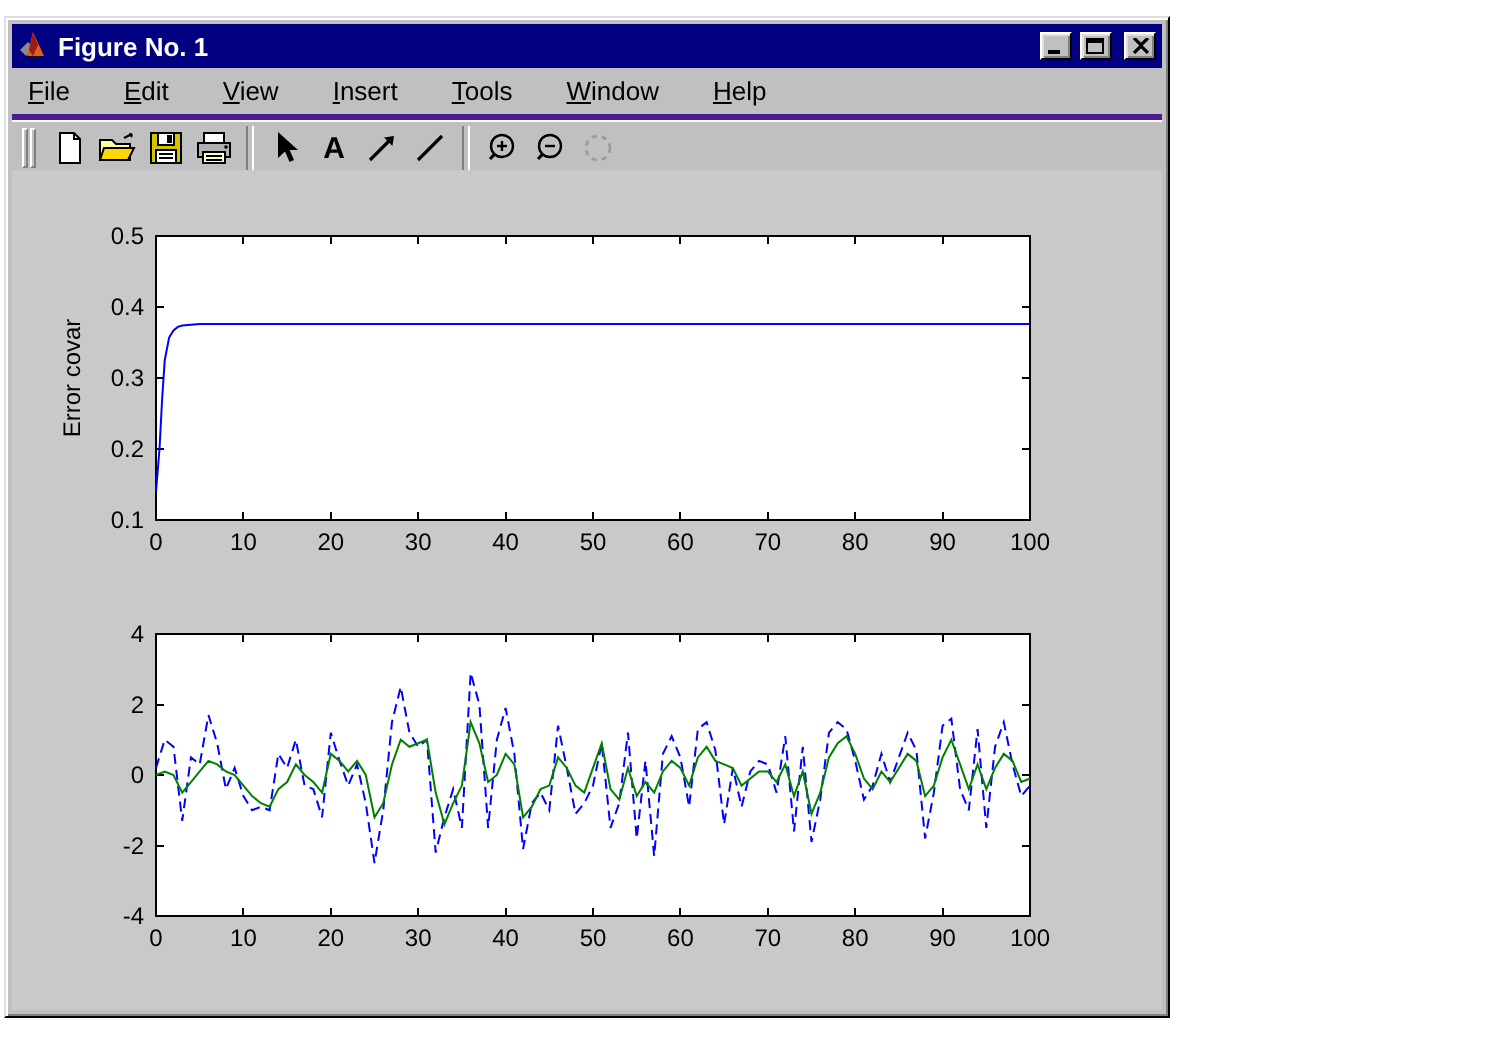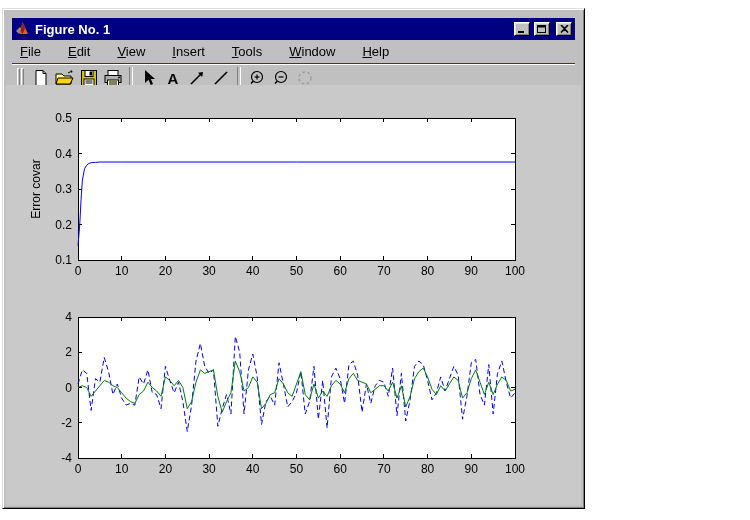--- a/index.html
+++ b/index.html
@@ -4,33 +4,33 @@
 <style>
   html,body{margin:0;padding:0;}
   body{width:750px;height:520px;background:#ffffff;position:relative;
        font-family:"Liberation Sans",sans-serif;overflow:hidden;}
 
   
   .window{position:absolute;left:2px;top:8px;width:583px;height:501px;
           box-sizing:border-box;background:#c0c0c0;
           border:1px solid;border-color:#dfdfdf #000 #000 #dfdfdf;
           box-shadow:inset 1px 1px 0 #fff, inset -1px -1px 0 #808080;
-          padding:9px;}
+          padding:3px;}
   .titlebar{height:22px;background:#000080;display:flex;align-items:center;
             padding:0 3px;gap:4px;}
   .titlebar .title{flex:1;color:#fff;font-weight:bold;font-size:13px;
                    white-space:nowrap;overflow:hidden;}
   .tb-btn{width:16px;height:14px;background:#c0c0c0;flex:0 0 auto;
           border:1px solid;border-color:#fff #000 #000 #fff;
           box-shadow:inset 1px 1px 0 #dfdfdf, inset -1px -1px 0 #808080;
           display:flex;align-items:center;justify-content:center;padding:0;}
   .tb-btn.close{margin-left:2px;}
 
   .menubar{display:flex;gap:27px;padding:4px 8px 4px 8px;font-size:13px;
-           color:#000;border-bottom:1px solid #4c1d95;box-shadow:0 1px 0 #fff;}
+           color:#000;border-bottom:3px solid #4c1d95;box-shadow:0 1px 0 #fff;}
   .menu-item{cursor:default;}
   .menu-item u{text-decoration:underline;}
 
   .toolbar{display:flex;align-items:center;height:29px;box-sizing:border-box;
            padding:2px 4px;border-bottom:1px solid #808080;box-shadow:0 1px 0 #fff;}
   .gripper{display:flex;gap:1px;margin:0 5px 0 1px;}
   .gbar{width:3px;height:20px;box-sizing:border-box;
         border:1px solid;border-color:#fff #808080 #808080 #fff;}
   .tool-btn{width:24px;height:22px;display:flex;align-items:center;
             justify-content:center;background:transparent;border:none;padding:0;}

